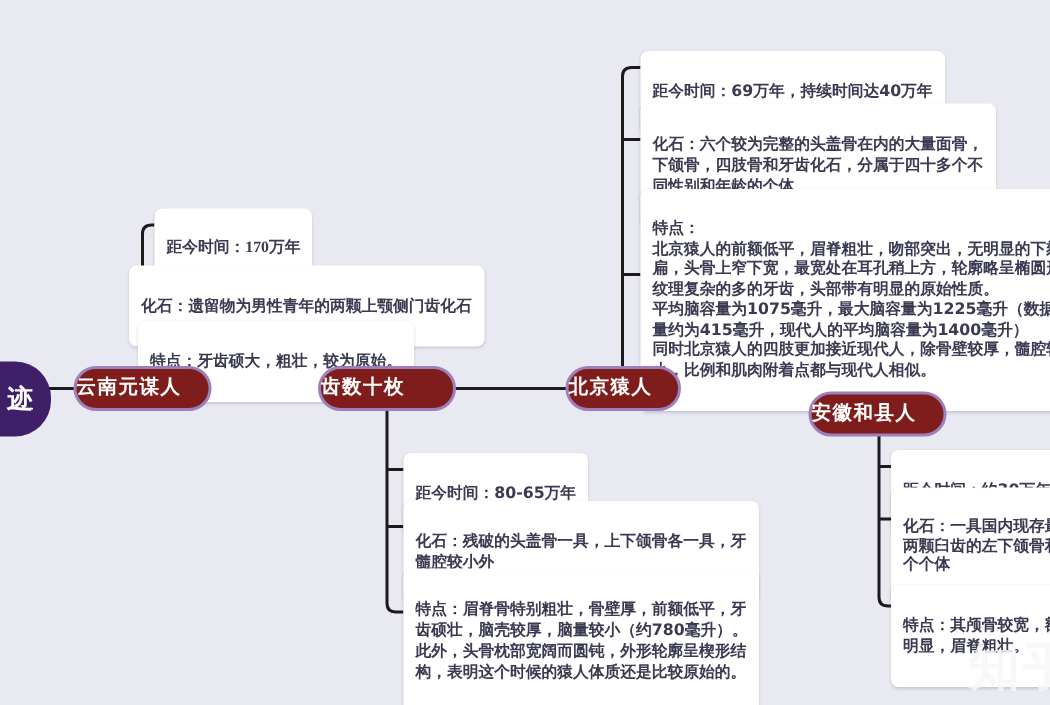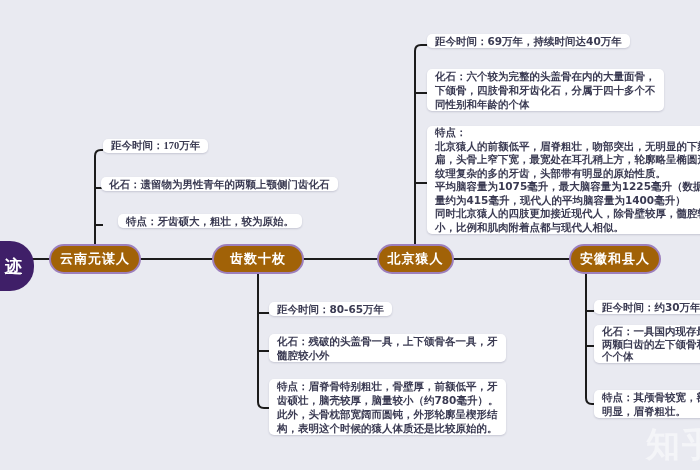--- a/index.html
+++ b/index.html
@@ -6,64 +6,64 @@
   body{
     width:700px;height:470px;position:relative;overflow:hidden;
     background:#e9eaf1;
     font-family:"DejaVu Sans","Liberation Sans",sans-serif;
   }
   svg.connectors{position:absolute;left:0;top:0;z-index:1;}
   
   .box{
     position:absolute;z-index:3;
     background:#ffffff;border-radius:5px;
-    padding:0 8px;box-sizing:border-box;
+    padding:20px 8px;box-sizing:border-box;
     font-weight:bold;font-size:10.5px;line-height:14px;
     color:#3a3a52;white-space:pre;
     box-shadow:0 1px 2px rgba(40,40,80,.18);
   }
   .lh12{line-height:12.5px;}
   .lh135{line-height:13.5px;}
   
   .pill{
     position:absolute;z-index:4;top:244px;height:30px;
-    background:#a16207;border:2px solid #9d7fbc;border-radius:15px;
+    background:#7f1d1d;border:2px solid #9d7fbc;border-radius:15px;
     box-sizing:border-box;color:#ffffff;
     font-weight:bold;font-size:13px;line-height:26px;
-    text-align:center;letter-spacing:1px;
+    text-align:left;letter-spacing:1px;
   }
   .root{
     position:absolute;z-index:4;left:-42px;top:241px;width:76px;height:50px;
     background:#3f1f68;border-radius:24px;box-sizing:border-box;
     color:#fff;font-weight:bold;font-size:17px;line-height:50px;
     text-align:right;padding-right:12px;
   }
   .root span{text-decoration:underline;}
   .watermark{
     position:absolute;z-index:5;left:646px;top:422px;
     font-weight:bold;font-size:34px;letter-spacing:2px;
     color:#f7f7fa;opacity:.85;white-space:pre;
   }
   
   .b-yn-time  {left:103px;top:139px;font-family:Liberation Serif, serif;}
-  .b-yn-fossil{left:101px;top:177px;text-align:right;}
-  .b-yn-traits{left:118px;top:214px;}
+  .b-yn-fossil{left:86px;top:177px;text-align:right;}
+  .b-yn-traits{left:92px;top:214px;}
   .b-bj-time  {left:427px;top:34px;}
   .b-bj-fossil{left:427px;top:69px;}
   .b-bj-traits{left:427px;top:126px;}
   .b-sx-time  {left:269px;top:302px;}
   .b-sx-fossil{left:269px;top:334px;}
   .b-sx-traits{left:269px;top:379px;}
   .b-ah-time  {left:594px;top:300px;}
   .b-ah-fossil{left:594px;top:325px;}
   .b-ah-traits{left:594px;top:390px;}
   .p-yunnan {left:49px; width:92px;}
   .p-shaanxi{left:212px;width:92px;}
   .p-beijing{left:377px;width:77px;}
-  .p-anhui  {left:569px;width:92px;}
+  .p-anhui  {left:539px;width:92px;margin-top:17px;}
 </style>
 </head>
 <body>
 
 <svg class="connectors" width="700" height="470" viewBox="0 0 700 470">
   <g stroke="#1b1b1b" stroke-width="2" fill="none">
 
     <path d="M14 259 H586"></path>
 
     <path d="M95 245 V156 Q95 150 101 150 H103"></path>

